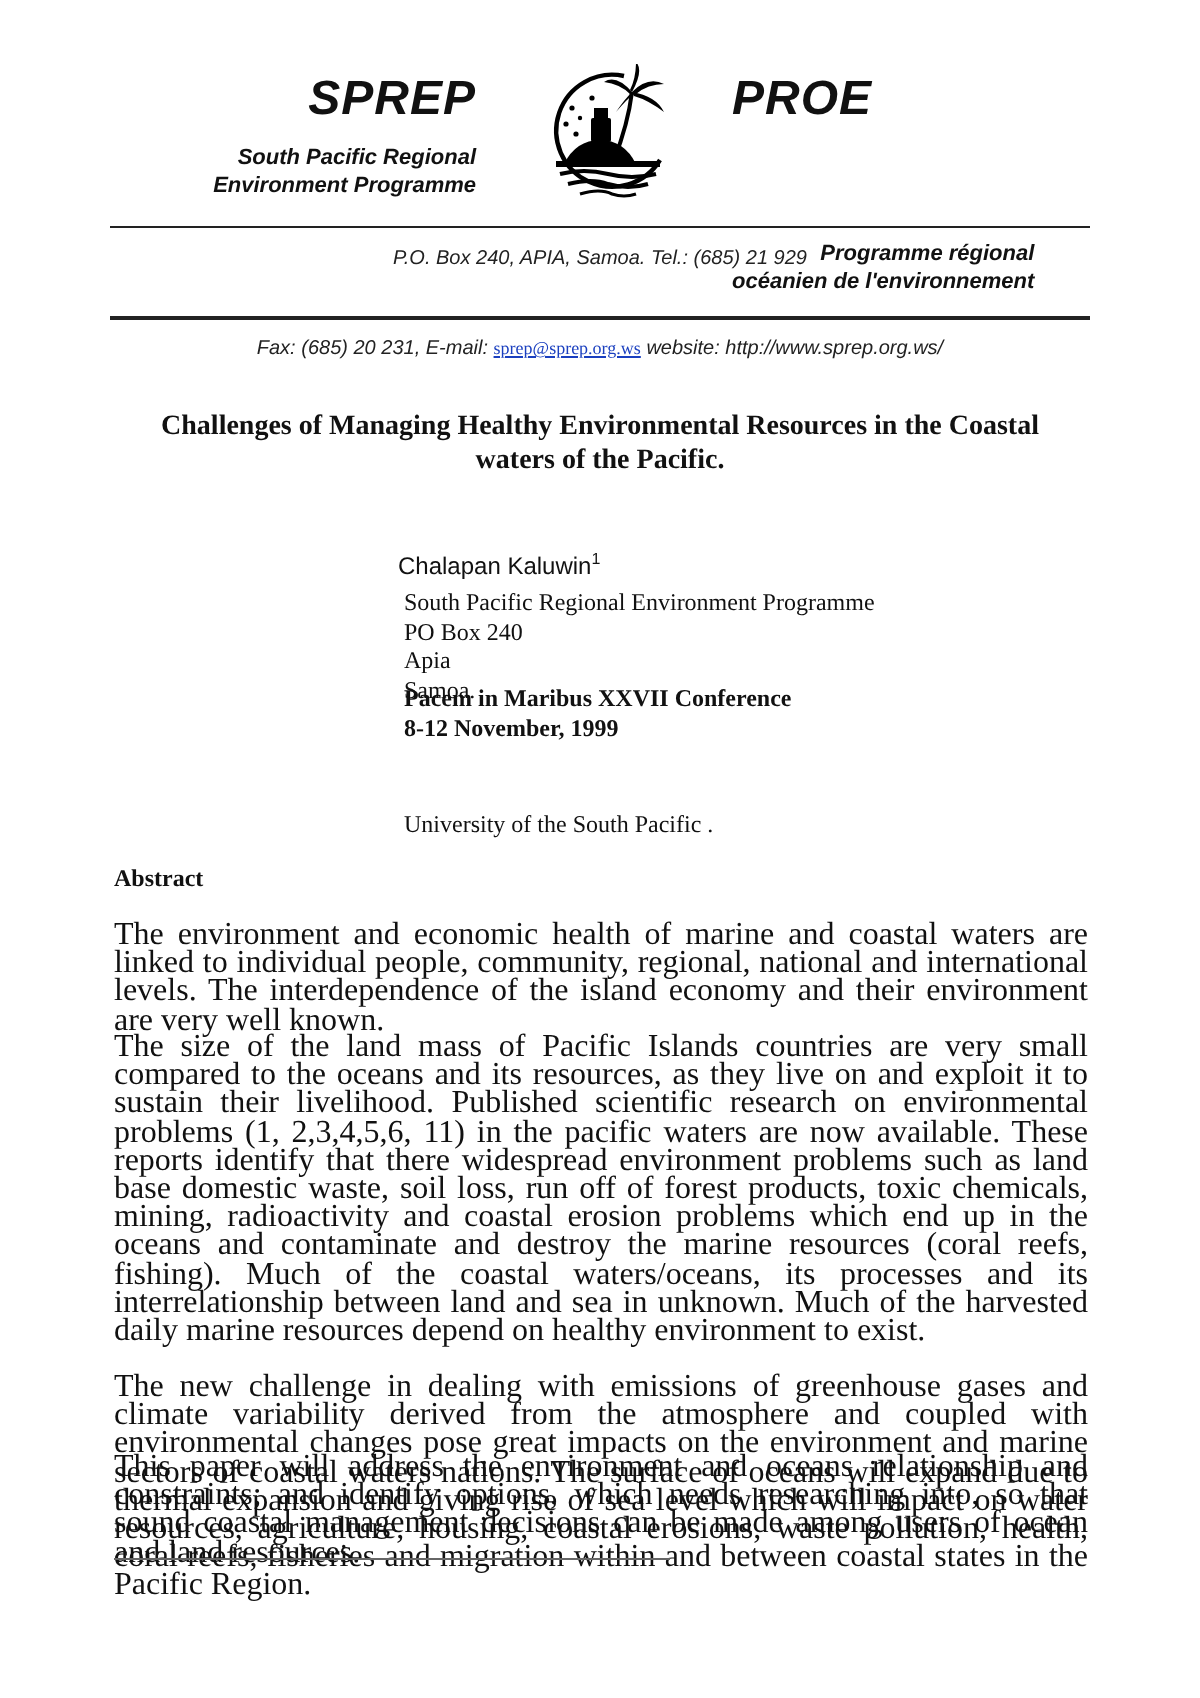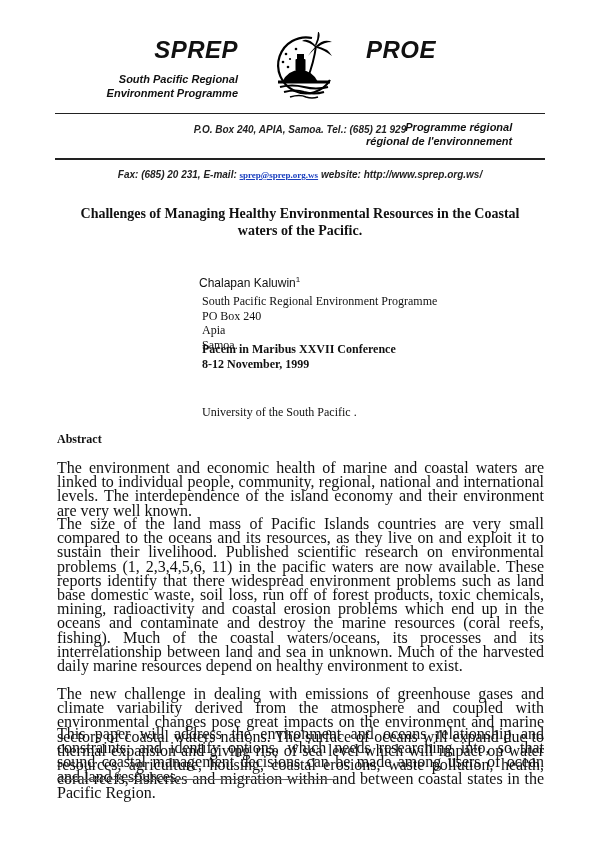--- a/index.html
+++ b/index.html
@@ -16,21 +16,21 @@
     #sprep-sub { top: 72px; }
     #proe-title { top: 38px; }
     #proe-sub { top: 72px; margin-top: 48px; }
 
     .logo { position: absolute; left: 272px; top: 32px; width: 64px; height: 68px; }
 
     .rule { position: absolute; left: 55px; width: 490px; background: #222; }
     .rule-top { top: 113px; height: 1px; }
     .rule-bottom { top: 158px; height: 2px; }
 
-    .contact { position: absolute; left: 55px; width: 490px; text-align: center; font-style: italic; font-size: 10px; line-height: 13px; color: #222; font-weight: bold; }
+    .contact { position: absolute; left: 55px; width: 490px; text-align: center; font-style: italic; font-size: 10px; line-height: 13px; color: #222; }
     .contact-1 { top: 123px; }
     .contact-2 { top: 136px; margin-top: 32px; }
     .contact a { font-family: "Liberation Serif", serif; font-style: normal; color: #1a3fbf; text-decoration: underline; font-size: 9px; }
 
     .title { position: absolute; left: 60px; width: 480px; top: 205px; text-align: center; font-weight: bold; font-size: 14px; line-height: 17px; }
 
     .author { position: absolute; left: 199px; top: 275px; font-size: 12px; }
     .author sup { font-size: 8px; }
     .affil { position: absolute; left: 202px; top: 294px; font-size: 12px; line-height: 14.5px; }
     .conf { position: absolute; left: 202px; top: 342px; font-size: 12px; line-height: 15px; font-weight: bold; }
@@ -81,21 +81,21 @@
     <path d="M6 50 L58 50" stroke="#000" stroke-width="3"></path>
     <path d="M8 55 Q20 52 32 55 Q44 58 56 55" fill="none" stroke="#000" stroke-width="2"></path>
     <path d="M12 60 Q24 57 32 60 Q42 63 52 60" fill="none" stroke="#000" stroke-width="2"></path>
     <path d="M18 65 Q28 62 34 65 Q40 67 46 65" fill="none" stroke="#000" stroke-width="1.6"></path>
   </svg>
 </div>
 
 <div class="lh-right sans lh-title" id="proe-title">PROE</div>
 <div class="lh-right sans lh-sub" id="proe-sub">
   <div>Programme régional</div>
-  <div>régional de l'environnement</div>
+  <div>océanien de l'environnement</div>
 </div>
 
 <div class="rule rule-top"></div>
 
 <div class="contact contact-1 sans">P.O. Box 240, APIA, Samoa.  Tel.: (685) 21 929</div>
 <div class="contact contact-2 sans">
   <span>Fax:  (685) 20 231,   E-mail:</span>
   <a>sprep@sprep.org.ws</a>
   <span>website: http://www.sprep.org.ws/</span>
 </div>

